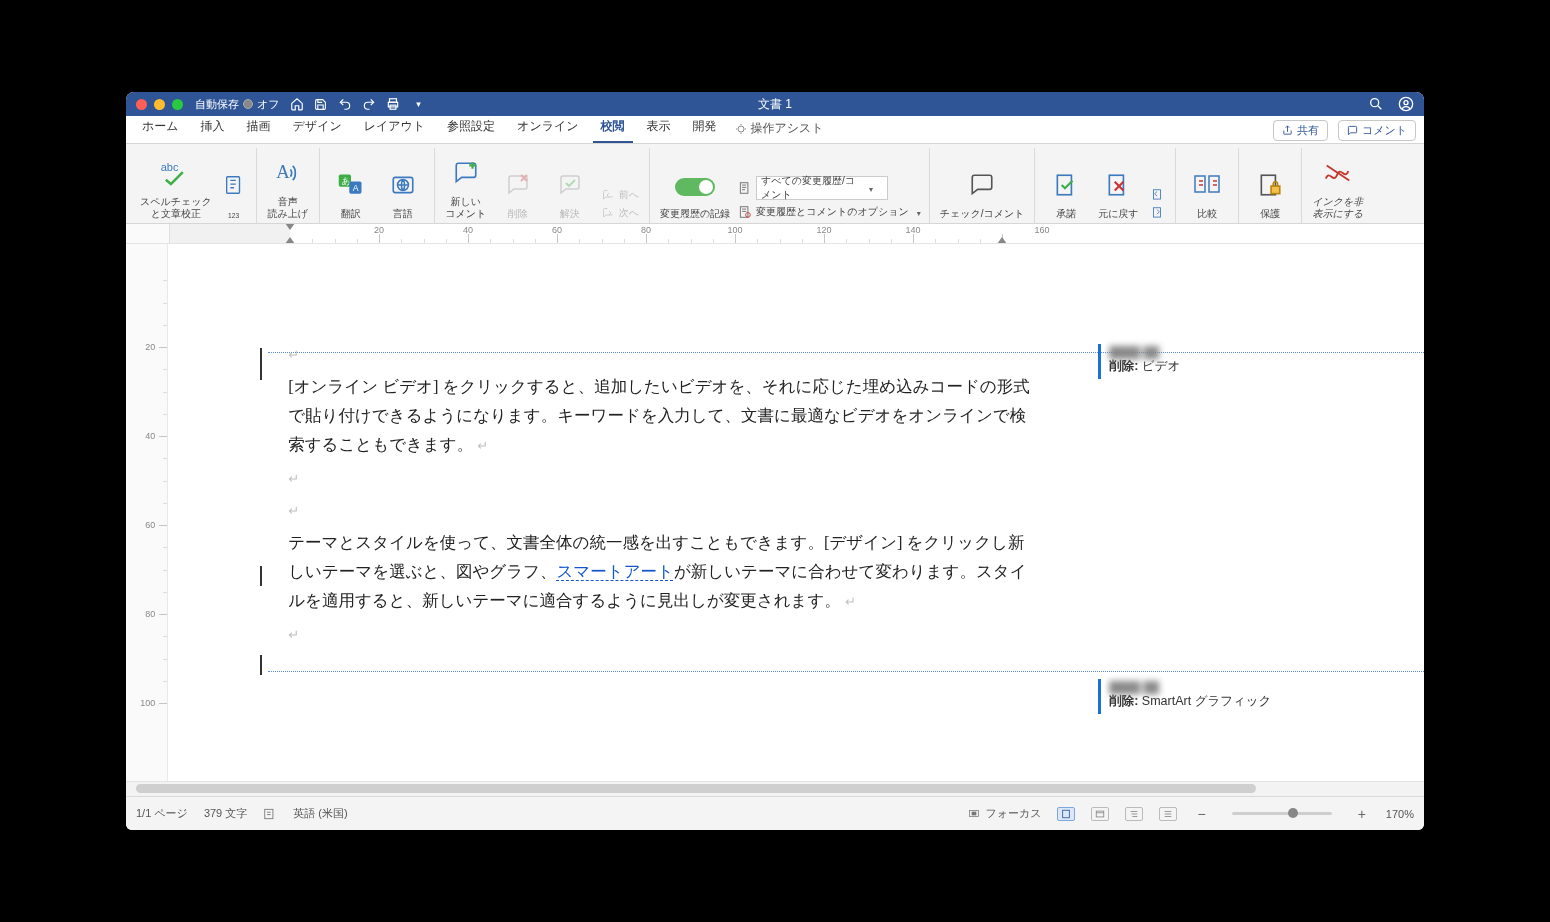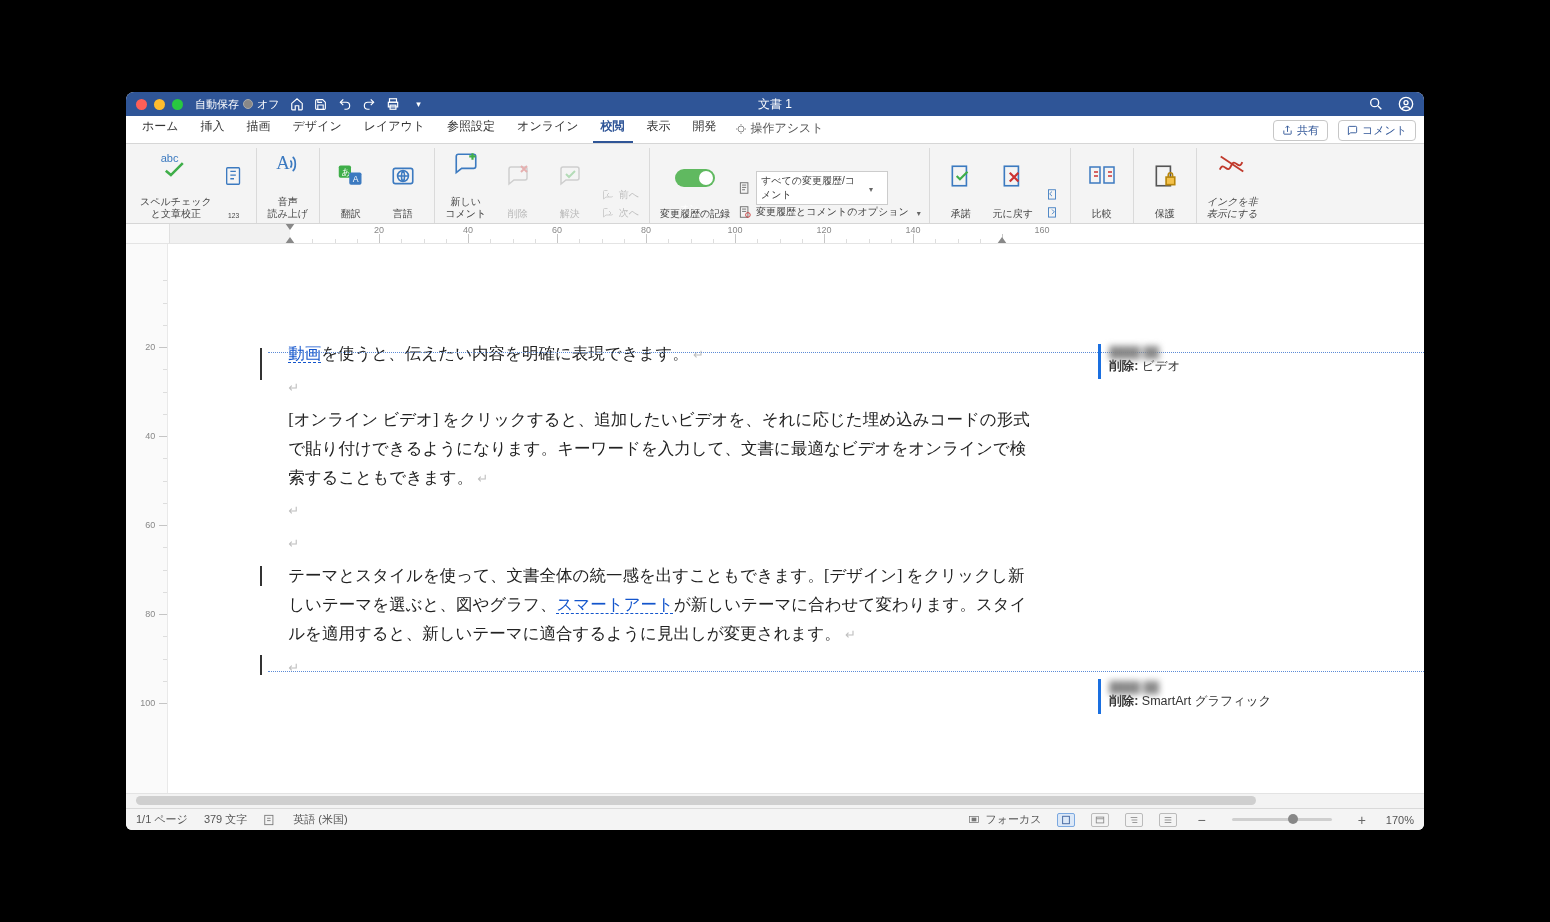--- a/index.html
+++ b/index.html
@@ -79,37 +79,37 @@
     background: #f4f4f4;
     border-bottom: 1px solid #d6d6d6;
     display:flex;
     align-items:stretch;
     padding: 4px 4px 0;
     font-size: 10px;
     color: #444;
   }
   .rgroup { display:flex; gap:6px; padding:0 8px 2px; align-items:flex-end; border-right:1px solid #dadada;}
   .rgroup:last-child { border-right:none;font-style:italic; }
-  .rbtn { display:flex; flex-direction:column; align-items:center; justify-content:flex-end; gap:15px; padding:2px 2px 2px; min-width:46px; cursor:pointer;}
+  .rbtn { display:flex; flex-direction:column; align-items:center; justify-content:flex-end; gap:6px; padding:2px 2px 2px; min-width:46px; cursor:pointer;}
   .rbtn.wide { min-width:64px; }
   .rbtn.disabled { opacity:.35; }
   .rbtn .ricon { height:34px; display:flex; align-items:center; justify-content:center; }
   .rbtn .rlabel { text-align:center; line-height:1.15; font-size:10px;}
   .sml-stack { display:flex; flex-direction:column; gap:2px; justify-content:flex-start; padding-top:6px;}
   .sml { display:flex; align-items:center; gap:4px; font-size:10px; padding:1px 2px; color:#555;}
   .sml.disabled { opacity:.35; }
   .tog {
     width:40px;height:18px;border-radius:10px;background:#60b960;position:relative;display:inline-block;
   }
   .tog::after{content:"";position:absolute;right:2px;top:2px;width:14px;height:14px;border-radius:50%;background:#fff;}
   .tog .tlab{position:absolute;left:5px;top:2px;font-size:9px;color:#fff;margin-top:31px;}
   .track-col .rlabel { margin-top:4px; font-size:10px;}
   .markup-stack .row { display:flex; align-items:center; gap:4px; font-size:10px; height:18px;}
   .markup-stack select, .markup-sel {
-    font-size:10px; border:1px solid #ccc; padding:0 14px 0 4px; height:34px; background:#fff; position:relative;
+    font-size:10px; border:1px solid #ccc; padding:0 14px 0 4px; height:24px; background:#fff; position:relative;
   }
   .markup-sel { display:flex; align-items:center; width:132px; justify-content:space-between;}
   .chev::after{content:"▾"; font-size:8px; color:#666; margin-left:4px;}
 
   
   svg { display:block; }
 
   
   .ruler {
     height: 20px;
@@ -182,21 +182,21 @@
   }
   .comment-card .author { filter: blur(3px); color:#888; font-size:11px;}
   .comment-card .body b { font-weight:700; }
 
   
   .hscroll { height:15px; background:#f3f3f3; border-top:1px solid #e3e3e3; position:relative;}
   .hscroll .thumb { position:absolute; left:10px; top:2px; height:9px; width:1120px; background:#cfcfcf; border-radius:5px;}
 
   
   .statusbar {
-    height: 22px;
+    height: 34px;
     background:#f4f4f4;
     border-top:1px solid #d9d9d9;
     display:flex; align-items:center;
     padding: 0 10px;
     font-size: 11px;
     color:#555;
     gap: 16px;
   }
   .statusbar .spacer{ flex:1; }
   .statusbar .vb { width:18px;height:14px;border:1px solid #bbb; border-radius:2px; display:flex;align-items:center;justify-content:center;font-size:9px;color:#888;}
@@ -440,20 +440,30 @@
               <rect x="4" y="3" width="13" height="18"></rect>
               <path d="M7 7h7M7 11h7"></path>
               <circle cx="17" cy="17" r="4" stroke="#c33"></circle>
             </svg>
           <span>変更履歴とコメントのオプション</span>
           <span class="chev"></span>
         </div>
       </div>
     </div>
 
+    <div class="rgroup">
+      <div class="rbtn wide">
+        <div class="ricon">
+          <svg width="28" height="26" viewBox="0 0 24 24" fill="none" stroke="#555" stroke-width="1.5">
+              <path d="M21 14a2 2 0 0 1-2 2H8l-5 4V5a2 2 0 0 1 2-2h14a2 2 0 0 1 2 2z"></path>
+            </svg>
+        </div>
+        <div class="rlabel">チェック/コメント</div>
+      </div>
+    </div>
     <div class="rgroup">
       <div class="rbtn">
         <div class="ricon">
           <svg width="26" height="26" viewBox="0 0 24 24" fill="none" stroke="#3c7ac0" stroke-width="1.5">
               <rect x="4" y="3" width="13" height="18"></rect>
               <path d="M8 12l3 3 7-7" stroke="#3fae49" stroke-width="2"></path>
             </svg>
         </div>
         <div class="rlabel">承諾</div>
       </div>
@@ -604,23 +614,20 @@
       <div class="page">
 
         <div class="dashline" style="top:96px; left:70px; right:-330px;"></div>
         <div class="dashline" style="top:415px; left:70px; right:-330px;"></div>
 
         <span class="change-bar cb1"></span>
         <span class="change-bar cb2"></span>
         <span class="change-bar cb3"></span>
 
         <div style="height:60px"></div>
-        <p class="para">
-          <span class="edited-u">動画</span><span>を使うと、伝えたい内容を明確に表現できます。</span> <span class="ret">↵</span>
-        </p>
         <p class="para"><span class="ret">↵</span></p>
         <p class="para">
           <span>[オンライン ビデオ] をクリックすると、追加したいビデオを、それに応じた埋め込みコードの形式で貼り付けできるようになります。キーワードを入力して、文書に最適なビデオをオンラインで検索することもできます。</span> <span class="ret">↵</span>
         </p>
         <p class="para"><span class="ret">↵</span></p>
         <p class="para"><span class="ret">↵</span></p>
         <p class="para">
           <span>テーマとスタイルを使って、文書全体の統一感を出すこともできます。[デザイン] をクリックし新しいテーマを選ぶと、図やグラフ、</span><span class="edited-u">スマートアート</span><span>が新しいテーマに合わせて変わります。スタイルを適用すると、新しいテーマに適合するように見出しが変更されます。</span> <span class="ret">↵</span>
         </p>
         <p class="para"><span class="ret">↵</span></p>

